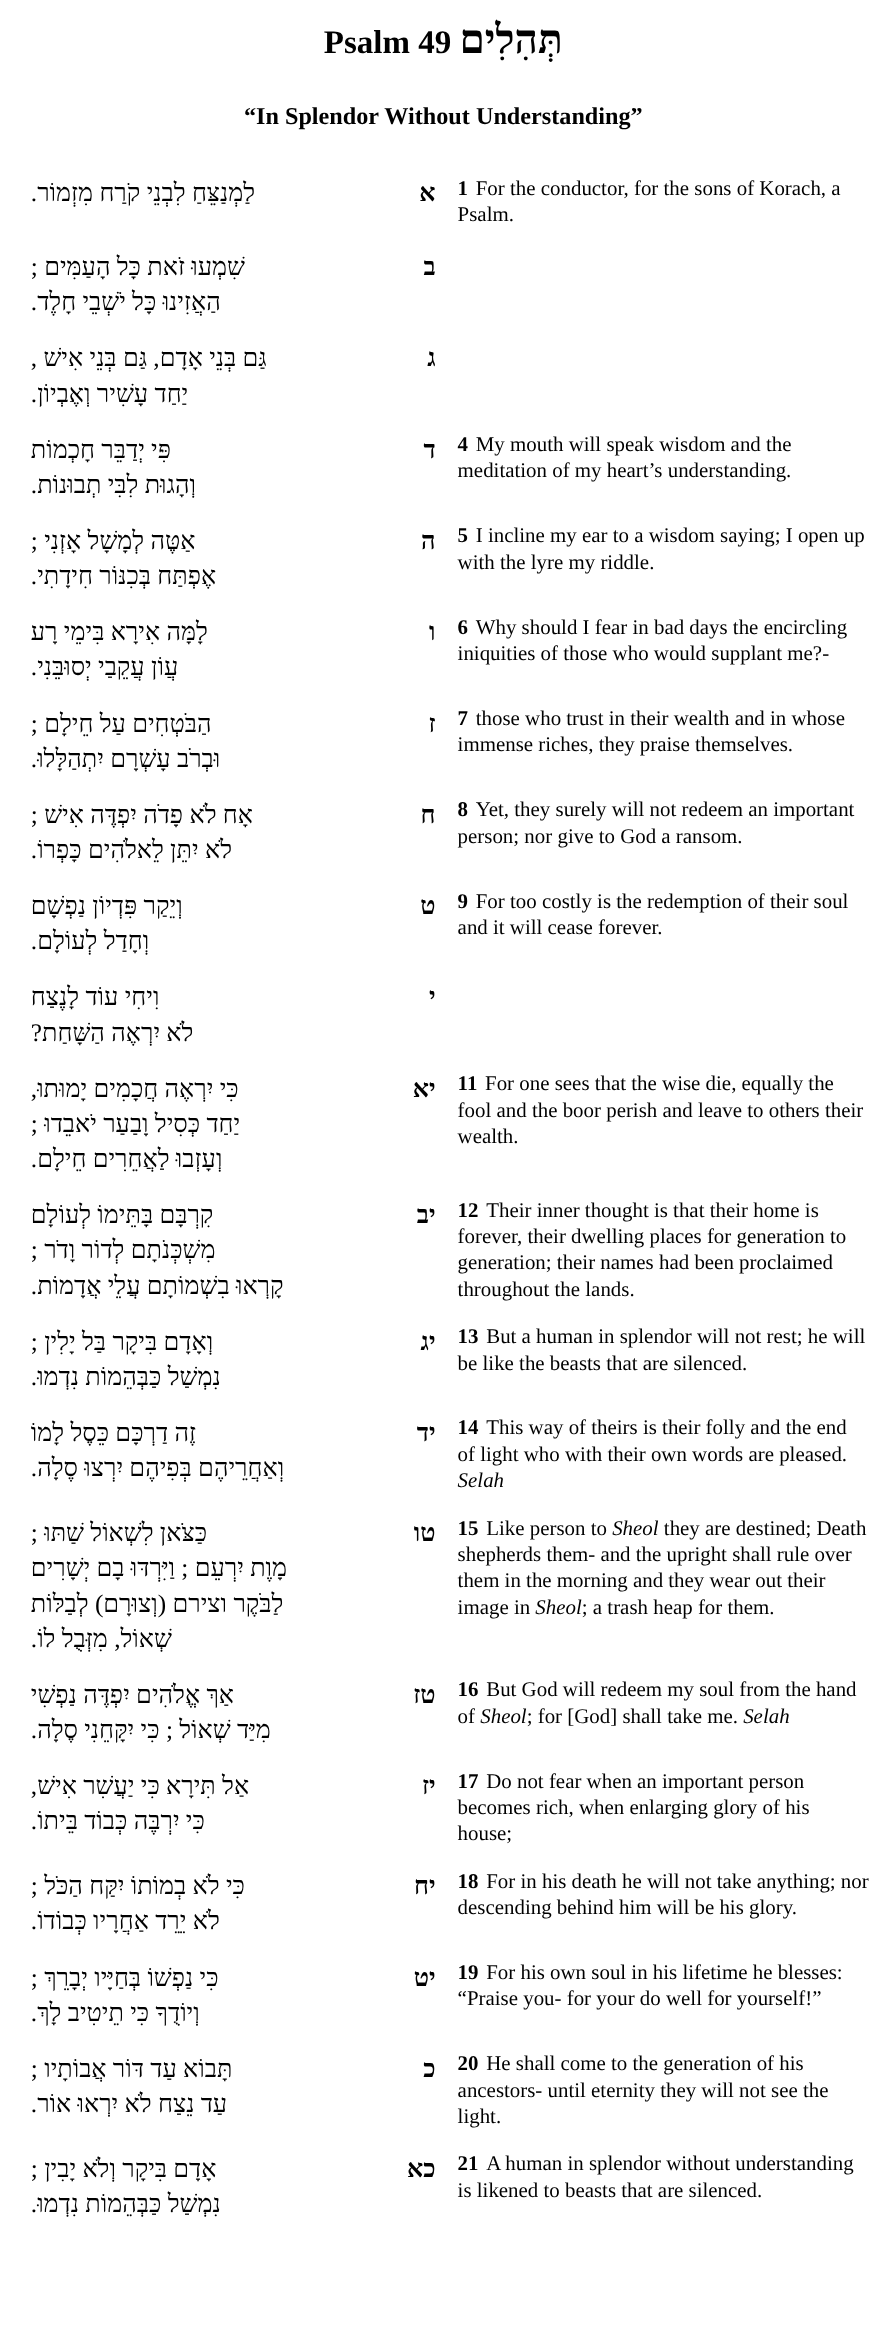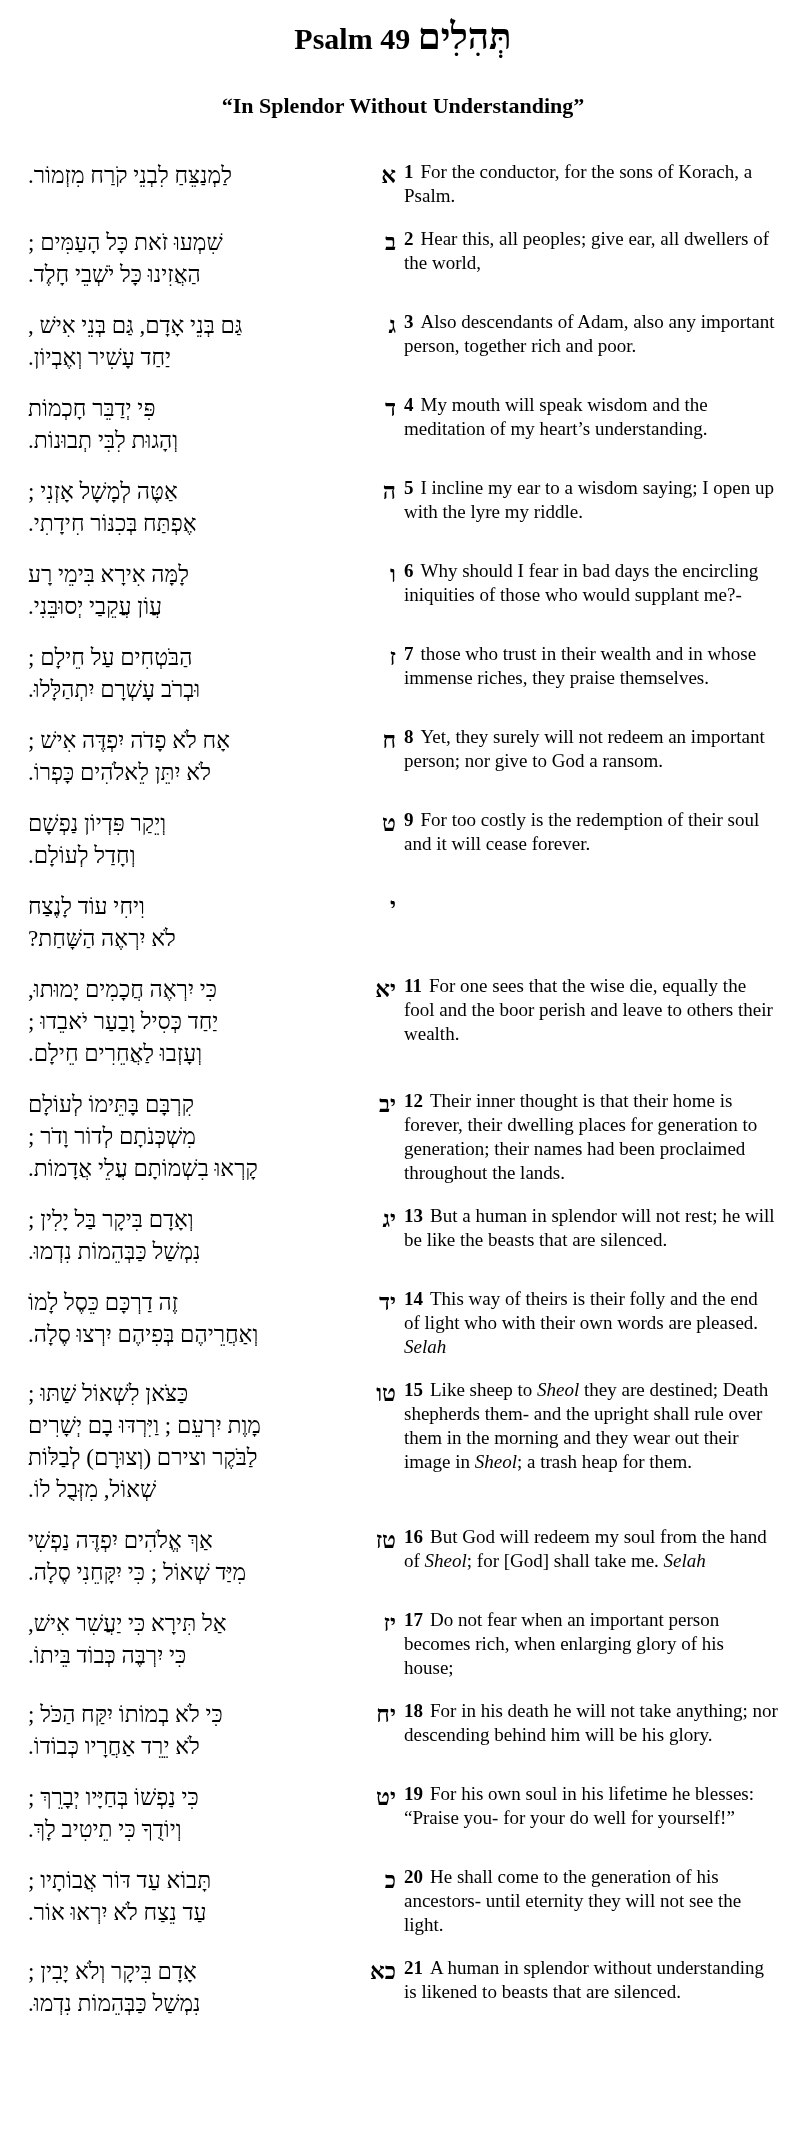--- a/index.html
+++ b/index.html
@@ -61,21 +61,21 @@
     margin-left: 9px;
   }
   .heb-text {
     flex: 1 1 auto;
     white-space: pre-line;
     text-align: left;
   }
   .eng-col {
     flex: none;
     width: 374px;
-    margin-left: 8px;
+    margin-left: 20px;
     font-size: 19px;
     line-height: 24px;
     text-align: left;
   }
   .vnum {
     font-weight: bold;
     margin-right: 7px;
   }
 </style>
 </head>
@@ -94,30 +94,28 @@
         </div>
     <div class="eng-col"><b class="vnum">1</b><span class="eng-text"><span>For the conductor, for the sons of Korach, a Psalm.</span></span></div>
   </section>
 
   <section class="verse">
     <div class="heb-col">
           <b class="vletter">ב</b>
           <span class="heb-text">שִׁמְעוּ זֹאת כָּל הָעַמִּים ;
 הַאֲזִינוּ כָּל יֹשְׁבֵי חָלֶד.</span>
         </div>
-    <div class="eng-col"><b class="vnum">2</b><span class="eng-text"><span>Hear this, all peoples; give ear, all dwellers of the world,</span></span></div>
   </section>
 
   <section class="verse">
     <div class="heb-col">
           <b class="vletter">ג</b>
           <span class="heb-text">גַּם בְּנֵי אָדָם, גַּם בְּנֵי אִישׁ ,
 יַחַד עָשִׁיר וְאֶבְיוֹן.</span>
         </div>
-    <div class="eng-col"><b class="vnum">3</b><span class="eng-text"><span>Also descendants of Adam, also any important person, together rich and poor.</span></span></div>
   </section>
 
   <section class="verse">
     <div class="heb-col">
           <b class="vletter">ד</b>
           <span class="heb-text">פִּי יְדַבֵּר חָכְמוֹת
 וְהָגוּת לִבִּי תְבוּנוֹת.</span>
         </div>
     <div class="eng-col"><b class="vnum">4</b><span class="eng-text"><span>My mouth will speak wisdom and the meditation of my heart’s understanding.</span></span></div>
   </section>
@@ -214,21 +212,21 @@
   </section>
 
   <section class="verse">
     <div class="heb-col">
           <b class="vletter">טו</b>
           <span class="heb-text">כַּצֹּאן לִשְׁאוֹל שַׁתּוּ ;
 מָוֶת יִרְעֵם ; וַיִּרְדּוּ בָם יְשָׁרִים
 לַבֹּקֶר וצירם (וְצוּרָם) לְבַלּוֹת
 שְׁאוֹל, מִזְּבֻל לוֹ.</span>
         </div>
-    <div class="eng-col"><b class="vnum">15</b><span class="eng-text"><span>Like sheep to </span><i>Sheol</i><span> they are destined; Death shepherds them- and the upright shall rule over them in the morning and they wear out their image in </span><i>Sheol</i><span>; a trash heap for them.</span></span></div>
+    <div class="eng-col"><b class="vnum">15</b><span class="eng-text"><span>Like person to </span><i>Sheol</i><span> they are destined; Death shepherds them- and the upright shall rule over them in the morning and they wear out their image in </span><i>Sheol</i><span>; a trash heap for them.</span></span></div>
   </section>
 
   <section class="verse">
     <div class="heb-col">
           <b class="vletter">טז</b>
           <span class="heb-text">אַךְ אֱלֹהִים יִפְדֶּה נַפְשִׁי
 מִיַּד שְׁאוֹל ; כִּי יִקָּחֵנִי סֶלָה.</span>
         </div>
     <div class="eng-col"><b class="vnum">16</b><span class="eng-text"><span>But God will redeem my soul from the hand of </span><i>Sheol</i><span>; for [God] shall take me. </span><i>Selah</i></span></div>
   </section>

